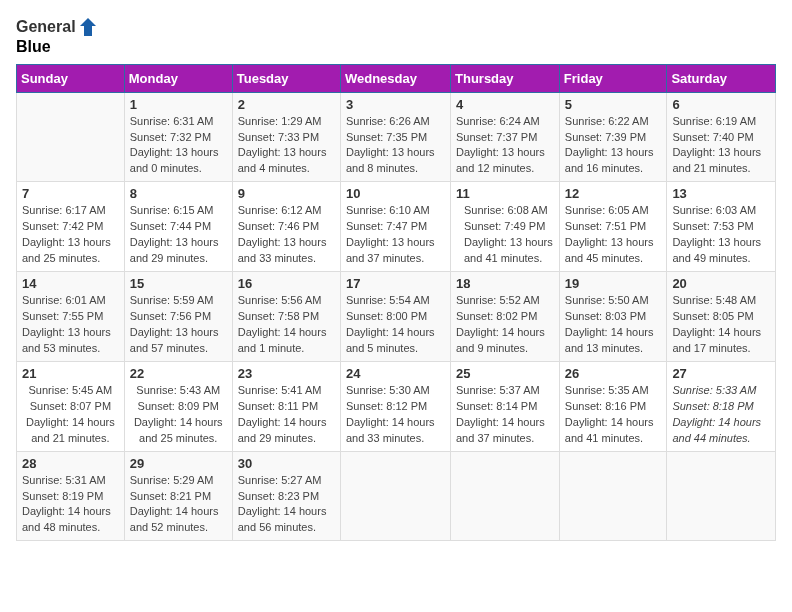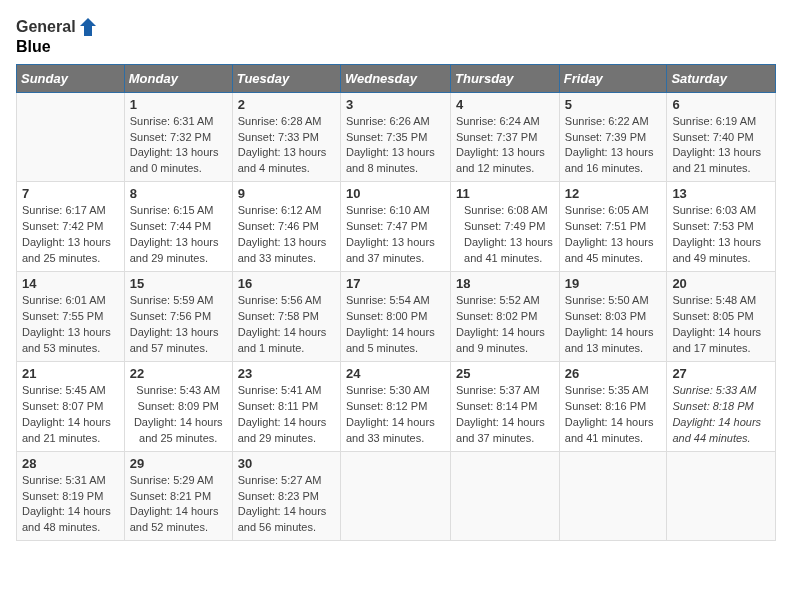--- a/index.html
+++ b/index.html
@@ -32,23 +32,22 @@
     .location-title {
       font-size: 16px;
       color: #555;
     }
     table {
       width: 100%;
       border-collapse: collapse;
       font-size: 11px;
     }
     thead tr {
-      background-color: #737373;
+      background-color: #a21caf;
       color: white;
-      font-style: italic;
     }
     thead th {
       padding: 6px 4px;
       text-align: left;
       font-size: 13px;
       font-weight: bold;
       border: 1px solid #2e6da4;
     }
     tbody tr {
       border-bottom: 1px solid #ccc;
@@ -117,21 +116,21 @@
         <td></td>
         <td>
           <span class="day-number">1</span>
           <div class="day-info" style="white-space: pre-line;">Sunrise: 6:31 AM
 Sunset: 7:32 PM
 Daylight: 13 hours
 and 0 minutes.</div>
         </td>
         <td>
           <span class="day-number">2</span>
-          <div class="day-info" style="white-space: pre-line;">Sunrise: 6:28 AM
+          <div class="day-info" style="white-space: pre-line;">Sunrise: 1:29 AM
 Sunset: 7:33 PM
 Daylight: 13 hours
 and 4 minutes.</div>
         </td>
         <td>
           <span class="day-number">3</span>
           <div class="day-info" style="white-space: pre-line;">Sunrise: 6:26 AM
 Sunset: 7:35 PM
 Daylight: 13 hours
 and 8 minutes.</div>
@@ -256,21 +255,21 @@
           <span class="day-number">20</span>
           <div class="day-info" style="white-space: pre-line;">Sunrise: 5:48 AM
 Sunset: 8:05 PM
 Daylight: 14 hours
 and 17 minutes.</div>
         </td>
       </tr>
       <tr>
         <td>
           <span class="day-number">21</span>
-          <div class="day-info" style="white-space: pre-line;">Sunrise: 5:45 AM
+          <div class="day-info" style="white-space: pre-line; text-align: center;">Sunrise: 5:45 AM
 Sunset: 8:07 PM
 Daylight: 14 hours
 and 21 minutes.</div>
         </td>
         <td>
           <span class="day-number">22</span>
           <div class="day-info" style="white-space: pre-line; text-align: center;">Sunrise: 5:43 AM
 Sunset: 8:09 PM
 Daylight: 14 hours
 and 25 minutes.</div>

